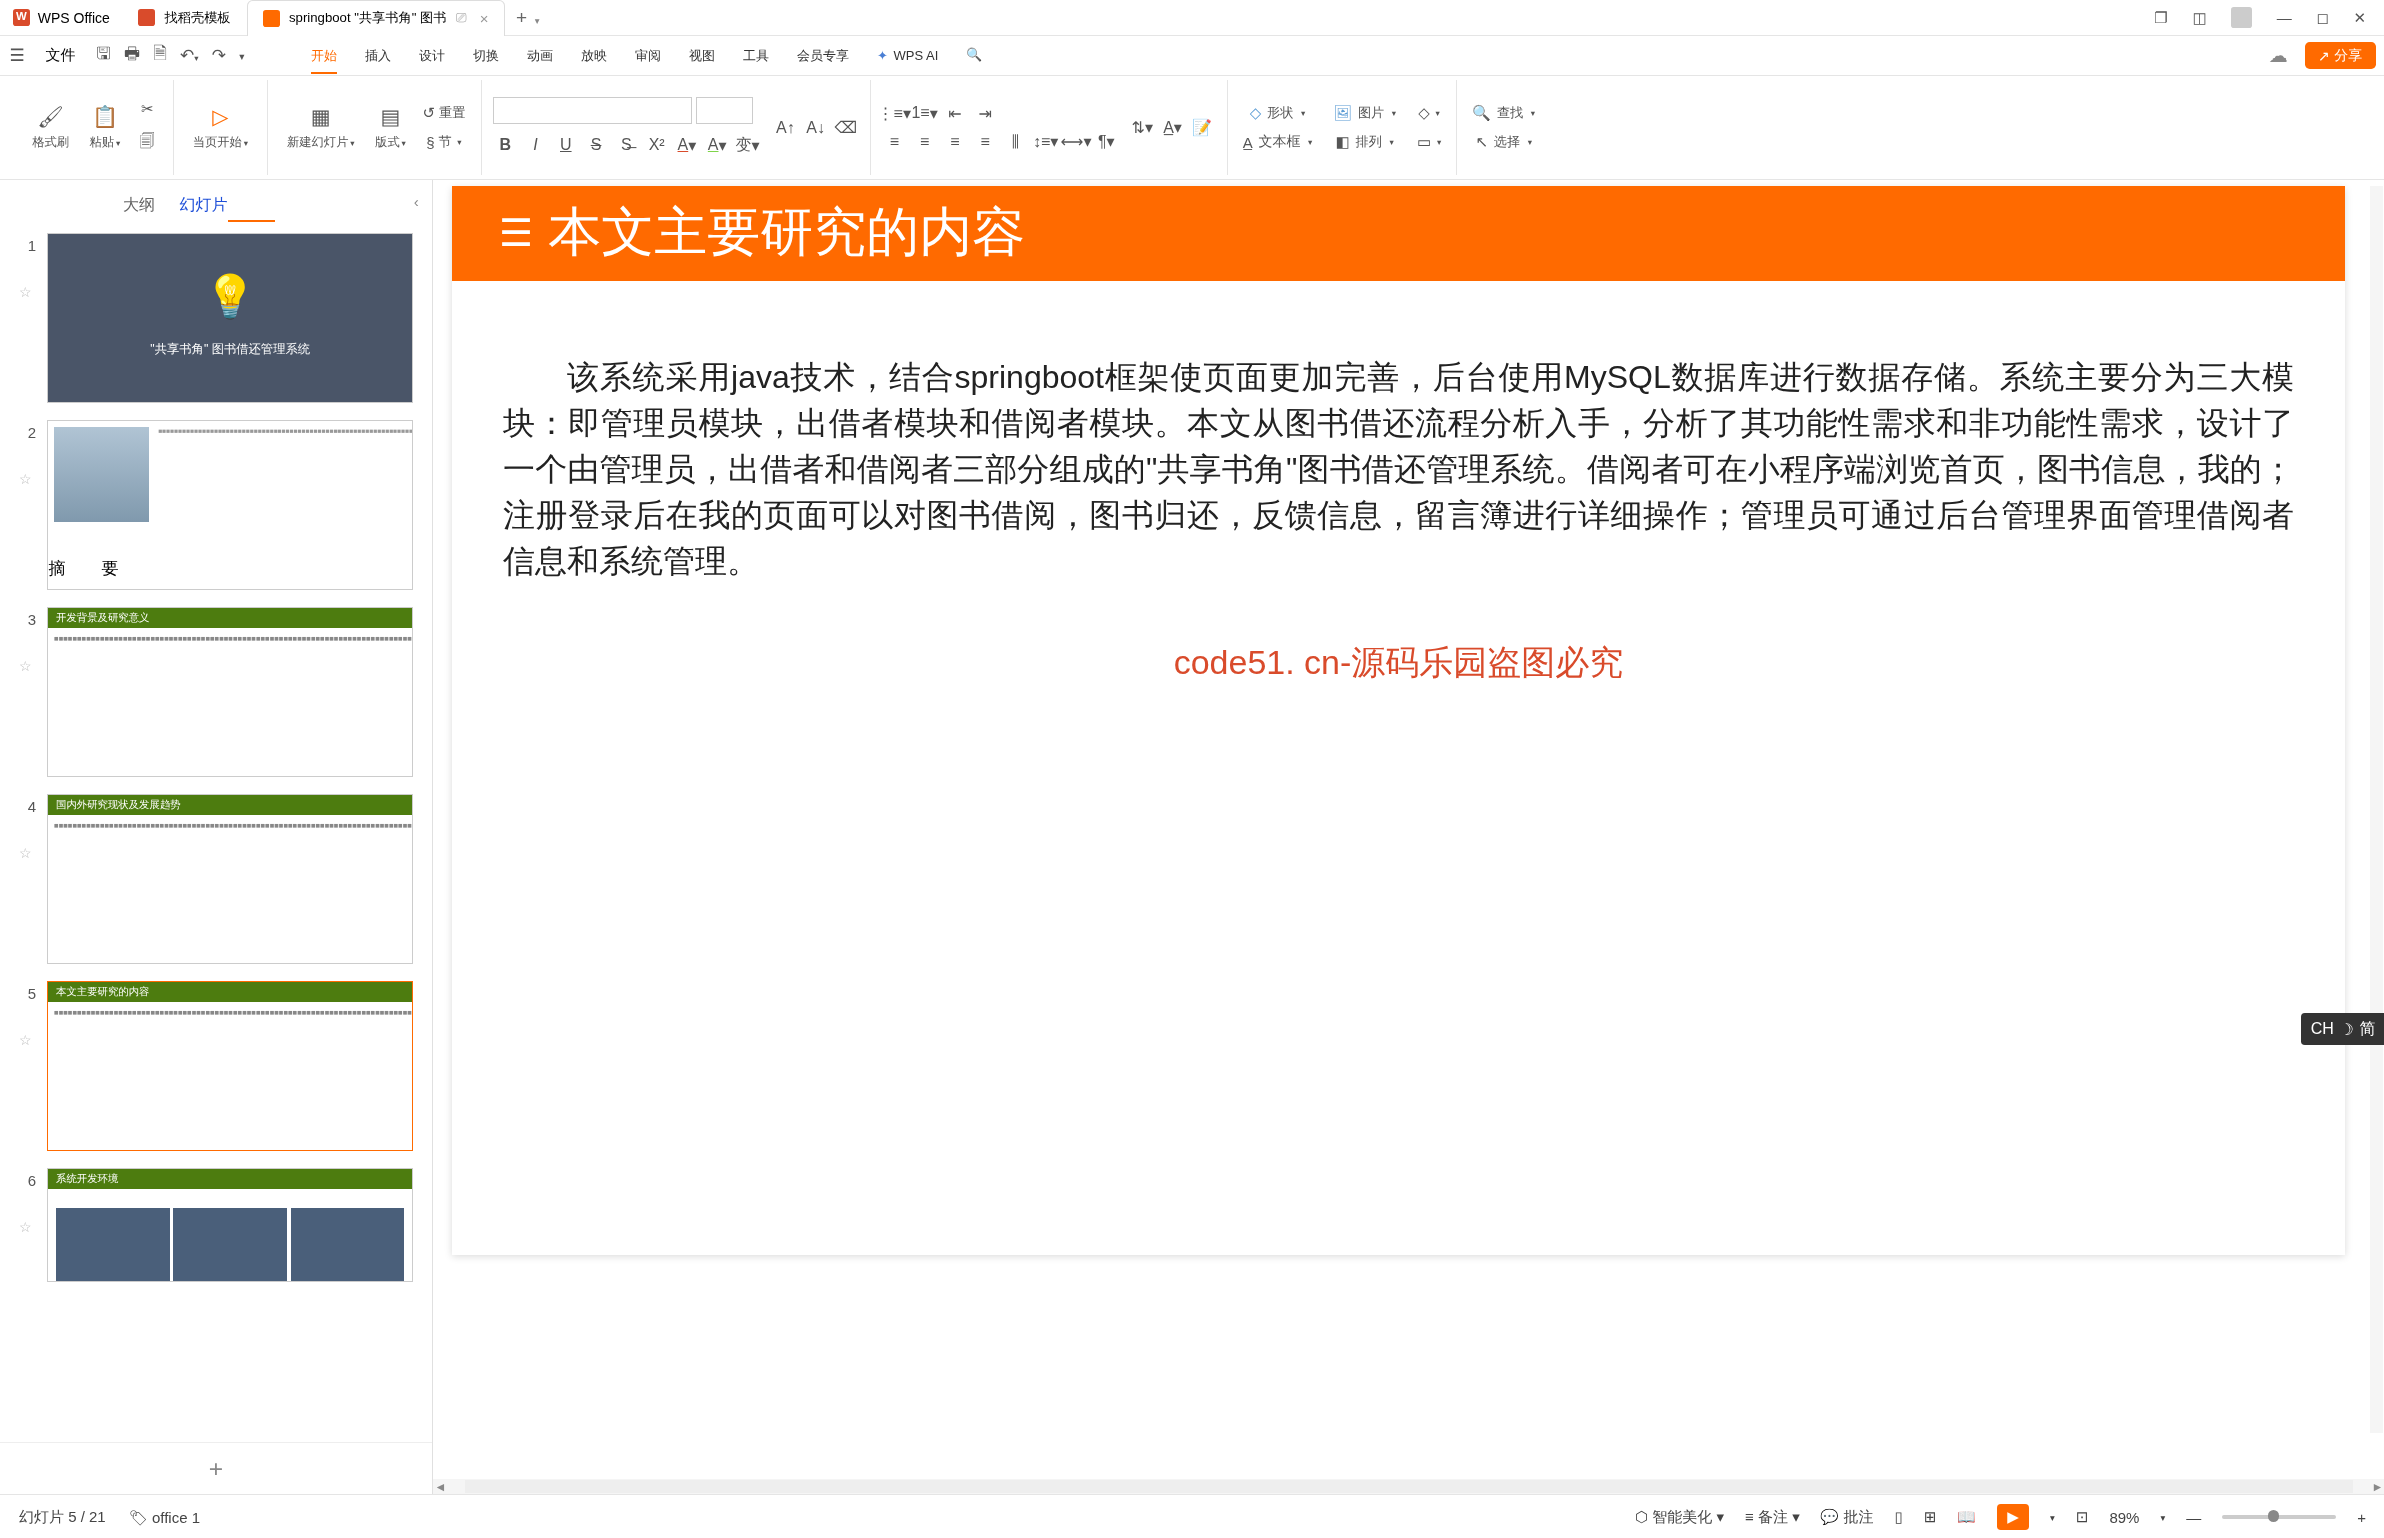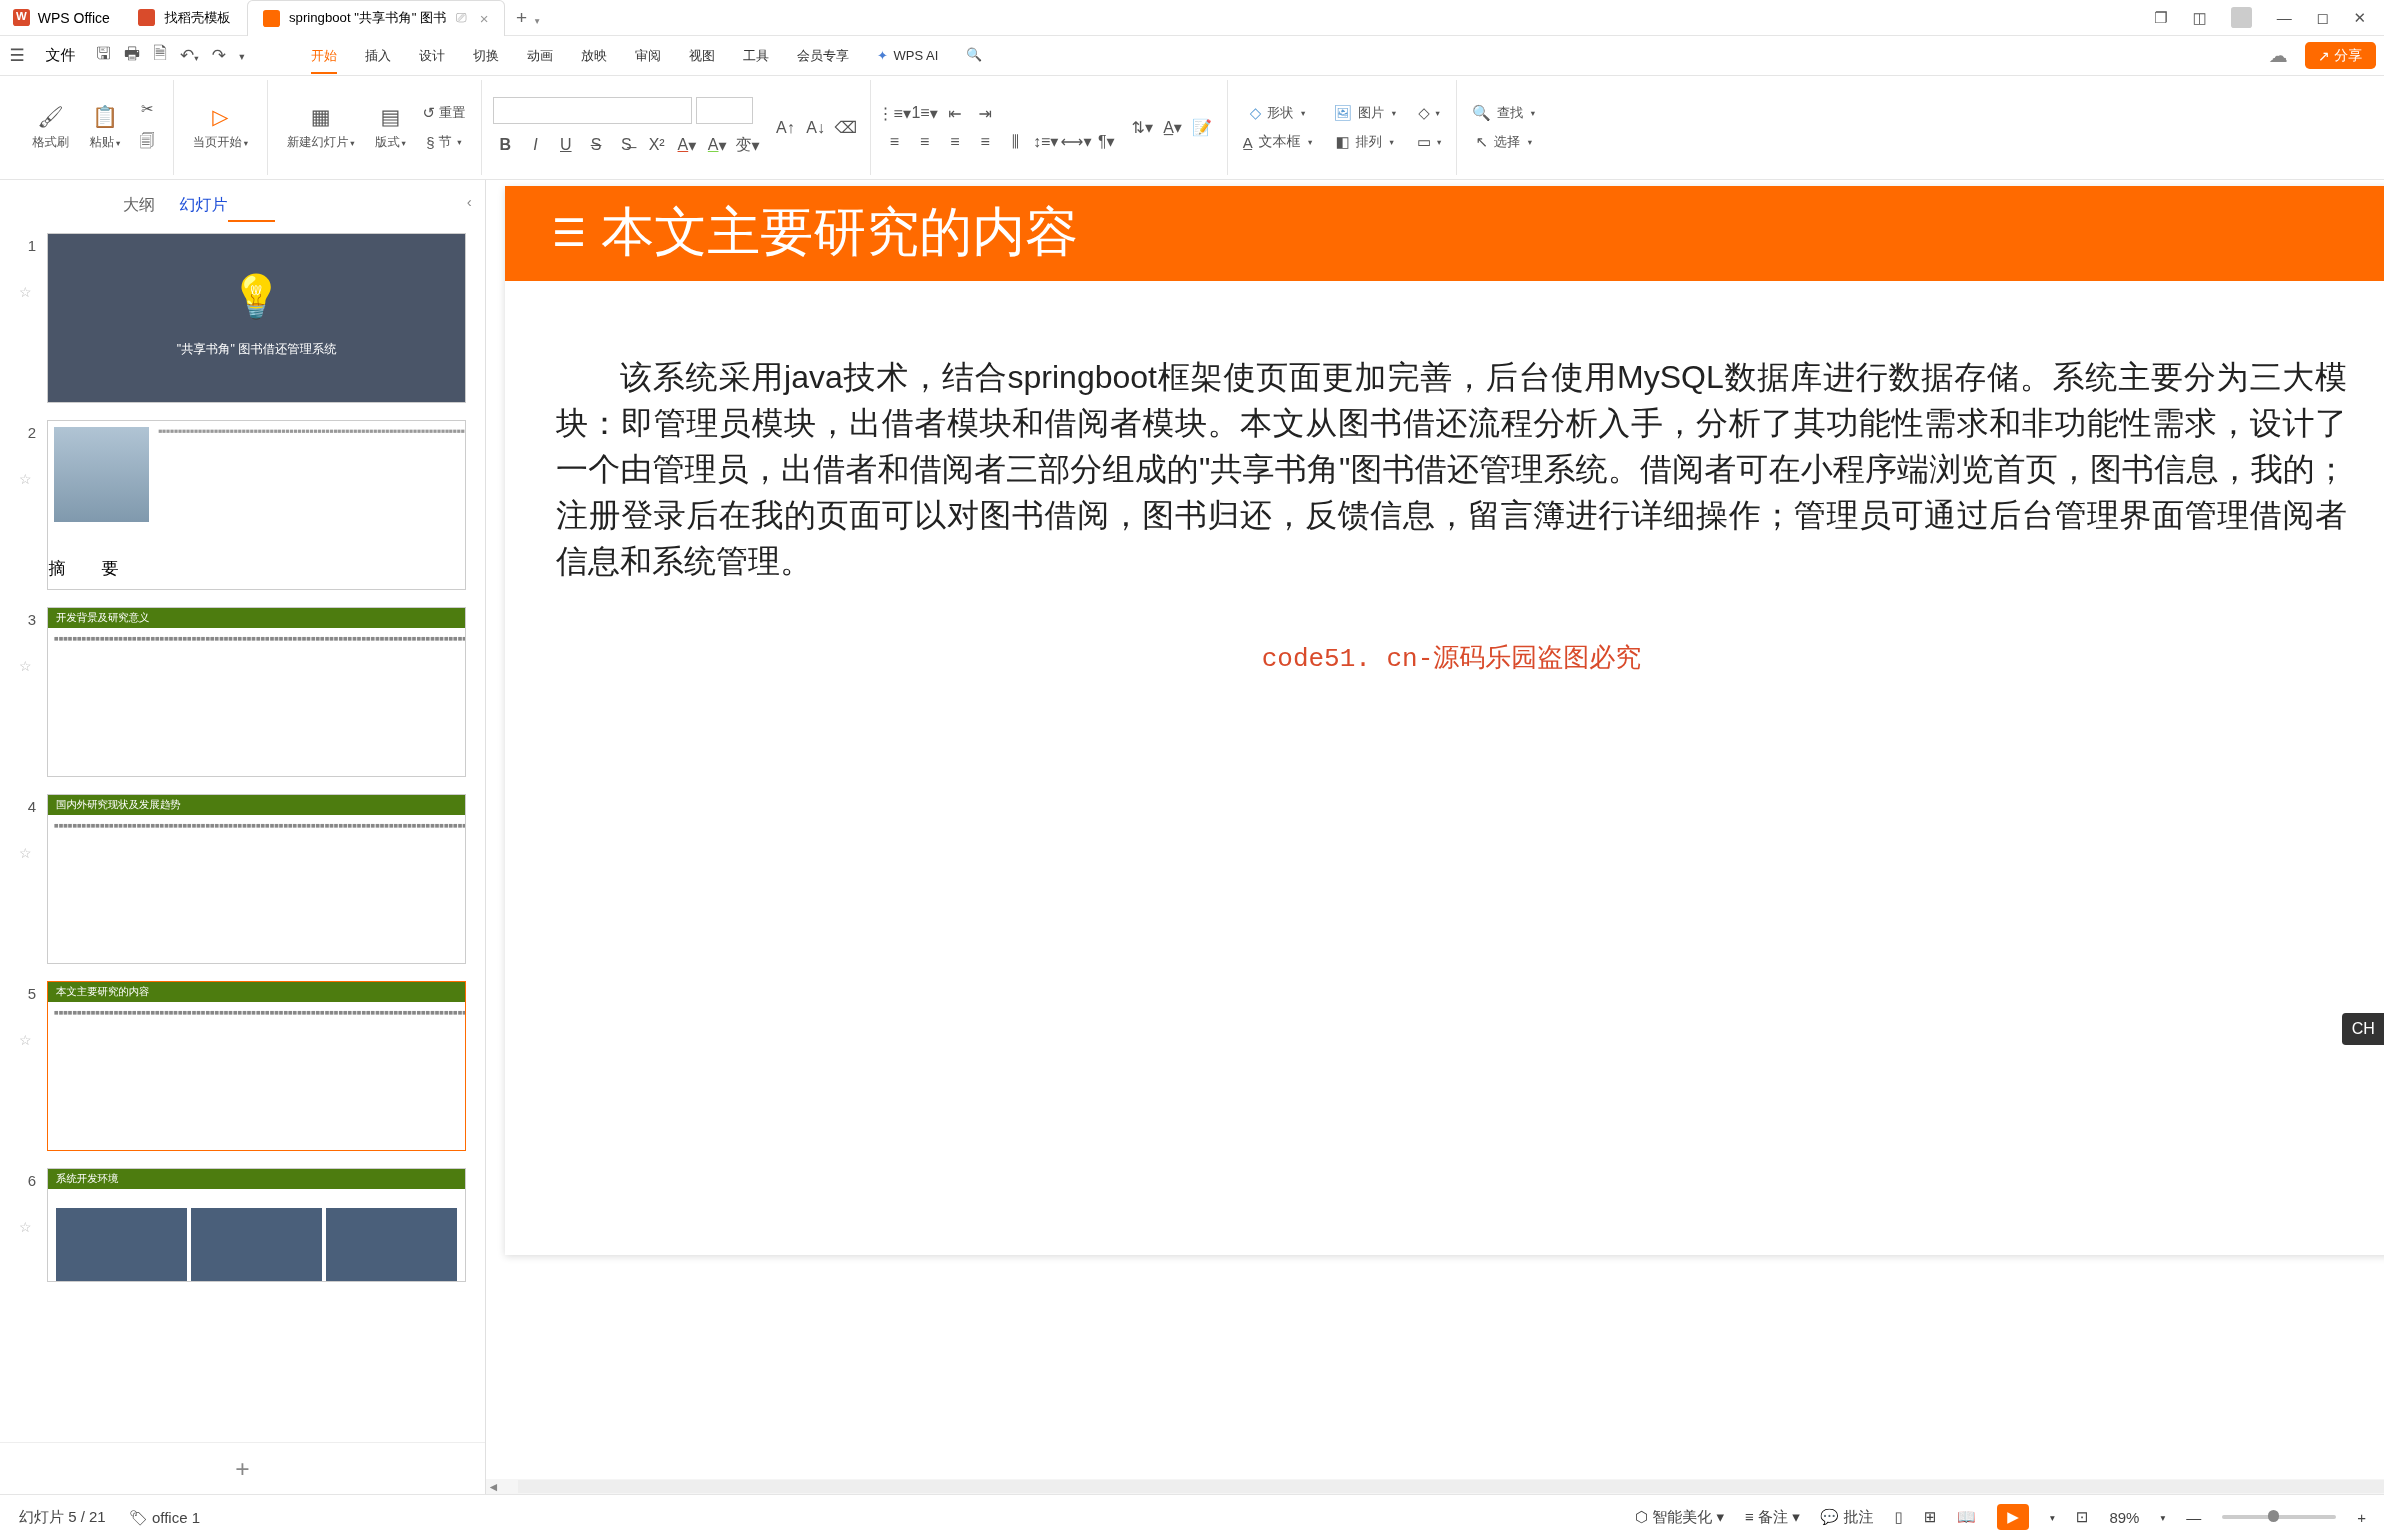--- a/index.html
+++ b/index.html
@@ -46,21 +46,21 @@
 .fname{width:199px}
 .fsize{width:57px}
 .tool-row{display:flex;gap:5.7px;align-items:center}
 .tool-row .tb{width:24.6px;height:24.6px;display:flex;align-items:center;justify-content:center;font-size:16px;color:#555}
 .vcol{display:flex;flex-direction:column;gap:3.8px}
 
 
 .main{position:absolute;top:180px;bottom:45px;left:0;right:0;display:flex}
 
 
-.slide-panel{width:486px;background:#fff;border-right:0.9px solid #e0e0e0;display:flex;flex-direction:column}
+.slide-panel{width:433px;background:#fff;border-right:0.9px solid #e0e0e0;display:flex;flex-direction:column}
 .sp-tabs{display:flex;gap:24.6px;padding:9.5px 0 0 123px;position:relative}
 .sp-tabs .spt{font-size:16px;padding:5.7px 0;color:#666}
 .sp-tabs .spt.active{color:#1d4ed8}
 .sp-tabs .spt.active::after{content:"";position:absolute;bottom:0;height:1.9px;width:47px;background:#ff6a00}
 .sp-collapse{position:absolute;right:13.2px;top:13.2px;color:#888}
 .sp-list{flex:1;overflow:auto;padding:11.4px 19px}
 .sp-item{display:flex;gap:11.4px;margin-bottom:17px;align-items:flex-start}
 .sp-num{width:17px;text-align:right;font-size:15px;color:#555;padding-top:3.8px}
 .sp-star{font-size:14px;color:#bbb;padding-top:26.5px;width:17px}
 .sp-thumb{flex:1;height:170px;border:0.9px solid #ccc;background:#fff;position:relative;overflow:hidden}
@@ -79,21 +79,21 @@
 
 
 .canvas-area{flex:1;background:#fff;display:flex;flex-direction:column;position:relative}
 .canvas-scroll{flex:1;overflow:auto;padding:5.7px 28px 5.7px 19px}
 .slide{width:1893px;height:1069px;background:#fff;box-shadow:0 1.9px 7.6px rgba(0,0,0,.15);position:relative}
 .header-bar{background:#ff6a00;height:95px;display:flex;align-items:center;padding:0 47px;gap:19px}
 .hb-icon{color:#fff;font-size:38px;letter-spacing:-3.8px}
 .hb-title{color:#fff;font-size:53px;font-weight:400}
 .slide-body{padding:73px 51px;font-size:32px;line-height:1.44;color:#222;text-align:justify}
 .slide-body .indent{text-indent:2em}
-.watermark{position:absolute;left:50%;top:454px;transform:translateX(-50%);color:#d94b2b;font-size:26px;font-family:Liberation Mono, monospace}
+.watermark{position:absolute;left:50%;top:454px;transform:translateX(-50%);color:#d94b2b;font-size:34px;font-family:Liberation Sans, sans-serif}
 .notes{height:45px;padding:9.5px 17px;color:#999;font-size:17px;border-top:0.9px solid #e0e0e0}
 .hscroll{height:15px;background:#f5f5f5;display:flex;align-items:center}
 .hscroll .track{flex:1;height:13.2px;background:#eee;margin:0 17px;position:relative}
 .hscroll .arrow{width:15px;font-size:9.5px;color:#888;text-align:center}
 .vscroll{position:absolute;right:1.9px;top:5.7px;bottom:61px;width:13.2px;background:#f5f5f5}
 
 
 .ime-badge{position:absolute;right:0;top:833px;background:#333;color:#fff;padding:5.7px 9.5px;font-size:16px;border-radius:3.8px 0 0 3.8px;display:flex;align-items:center;gap:5.7px}
 
 

